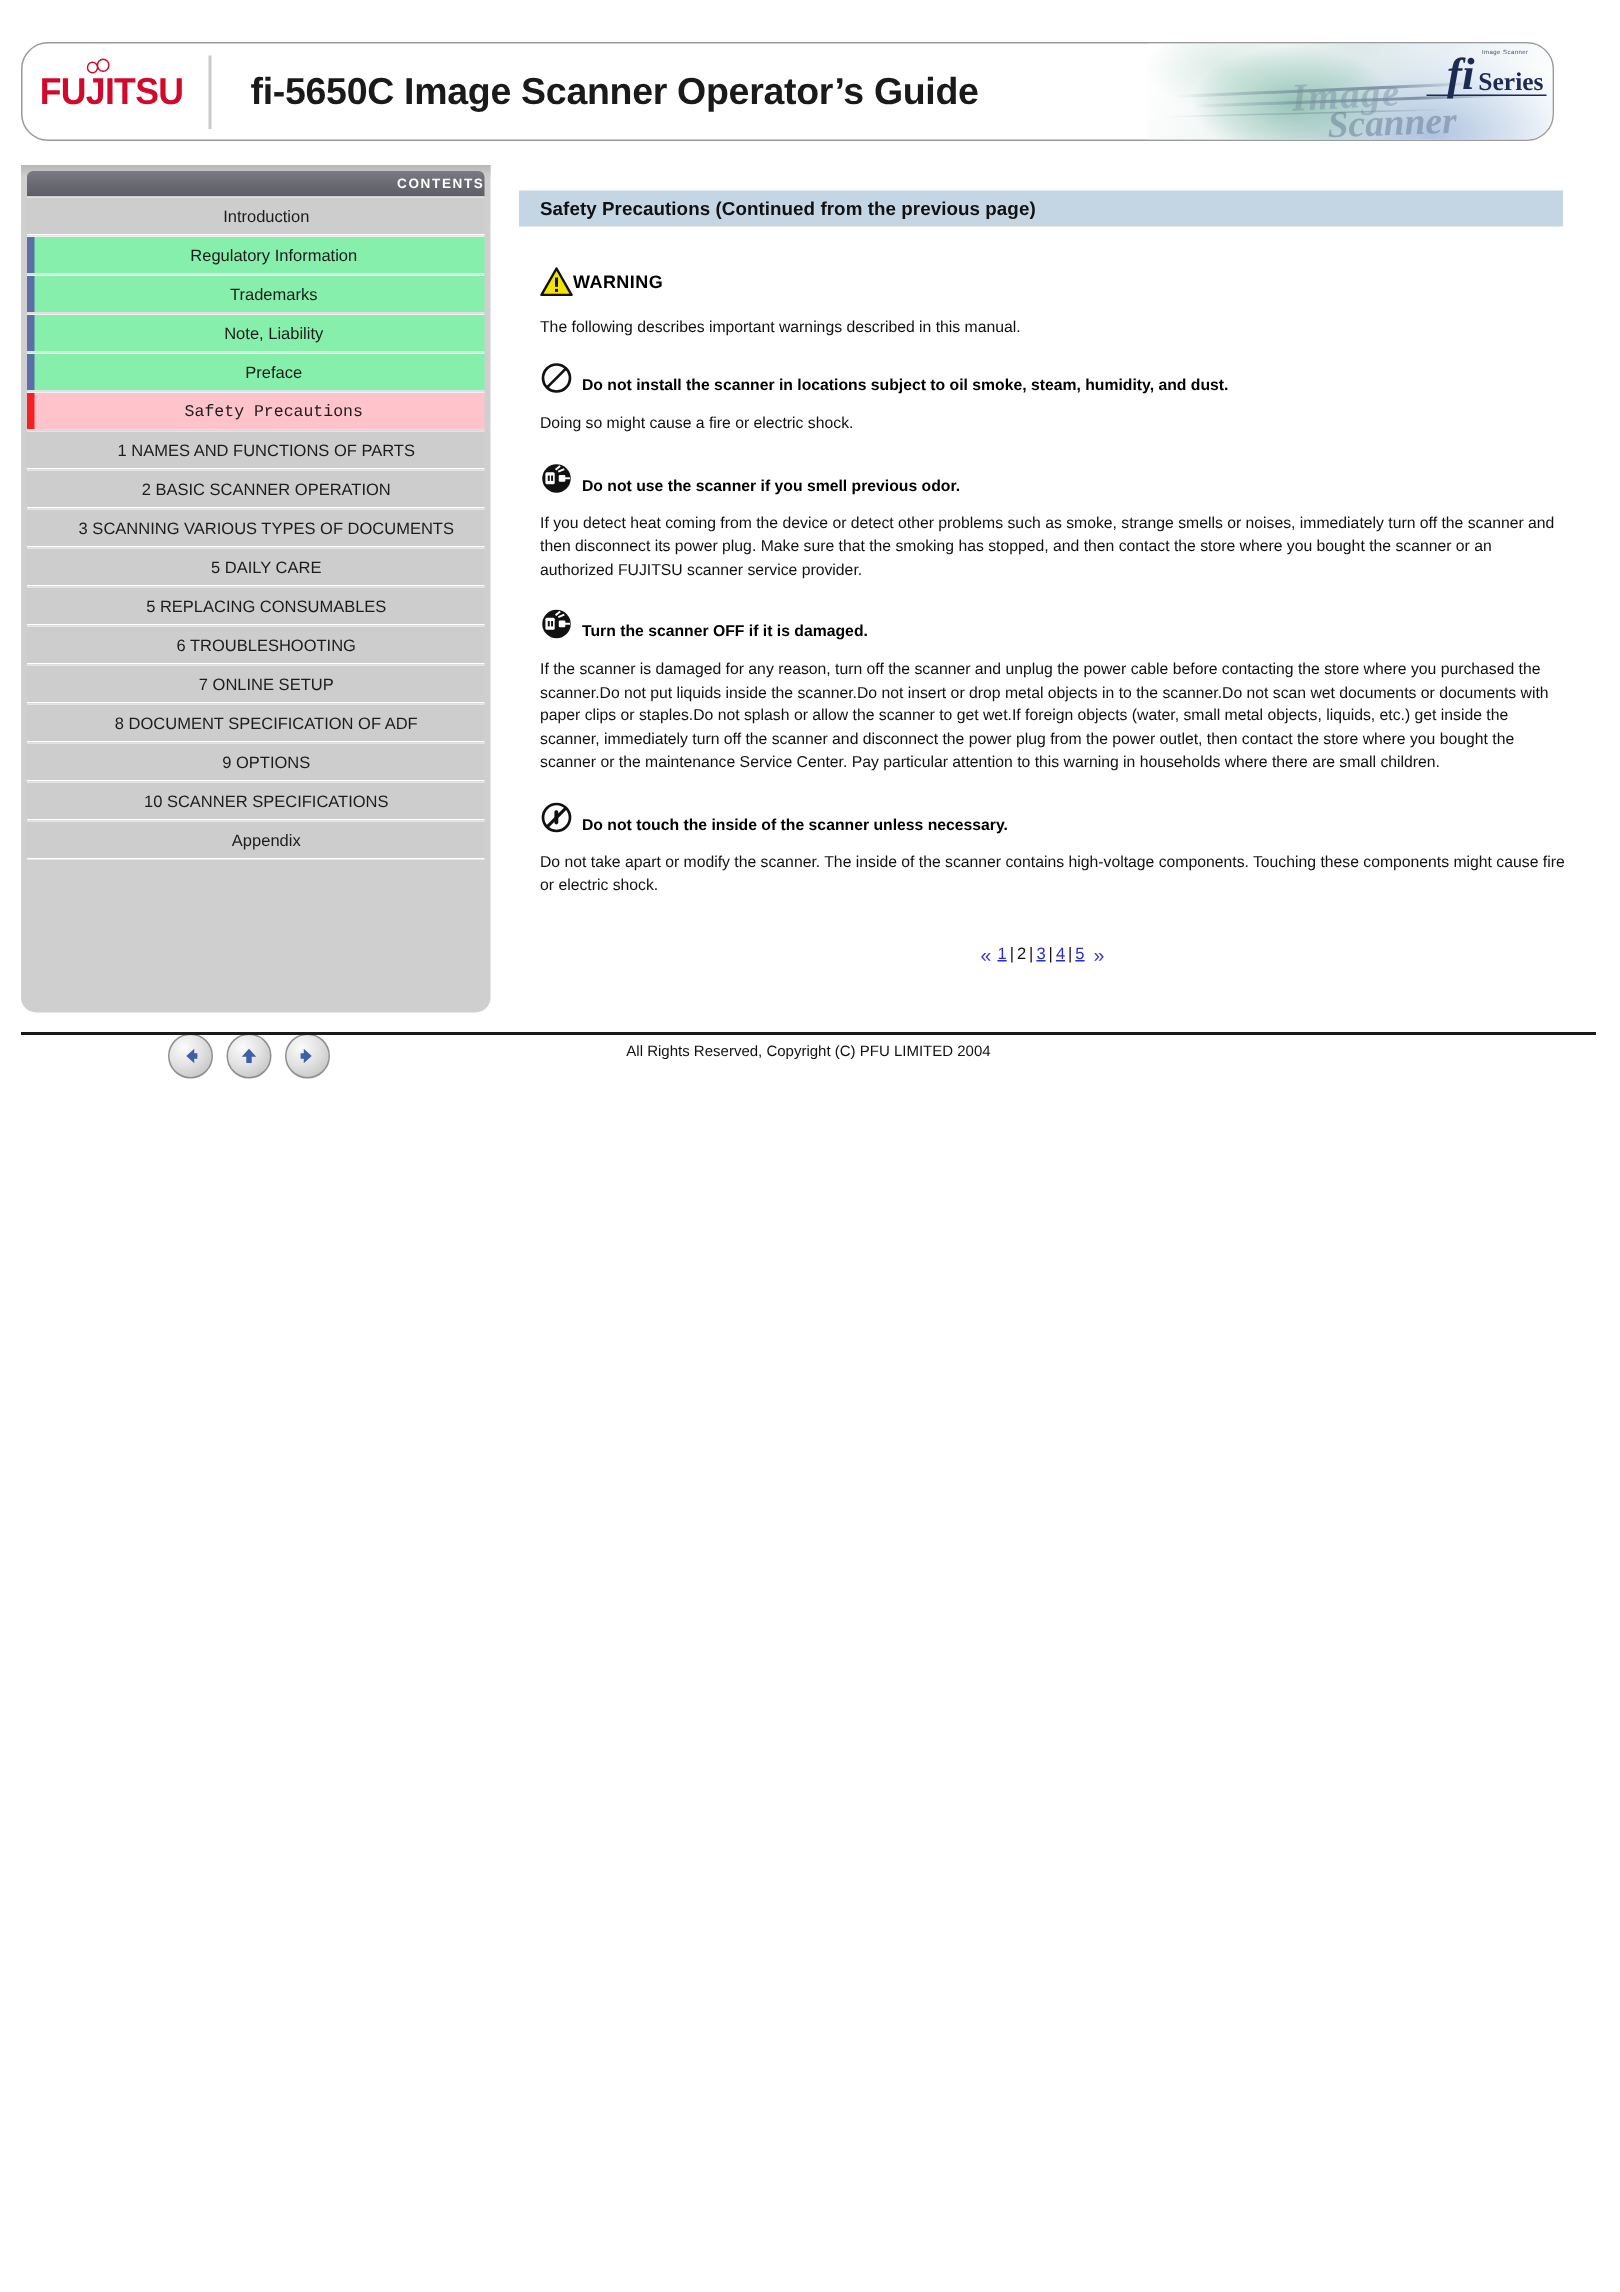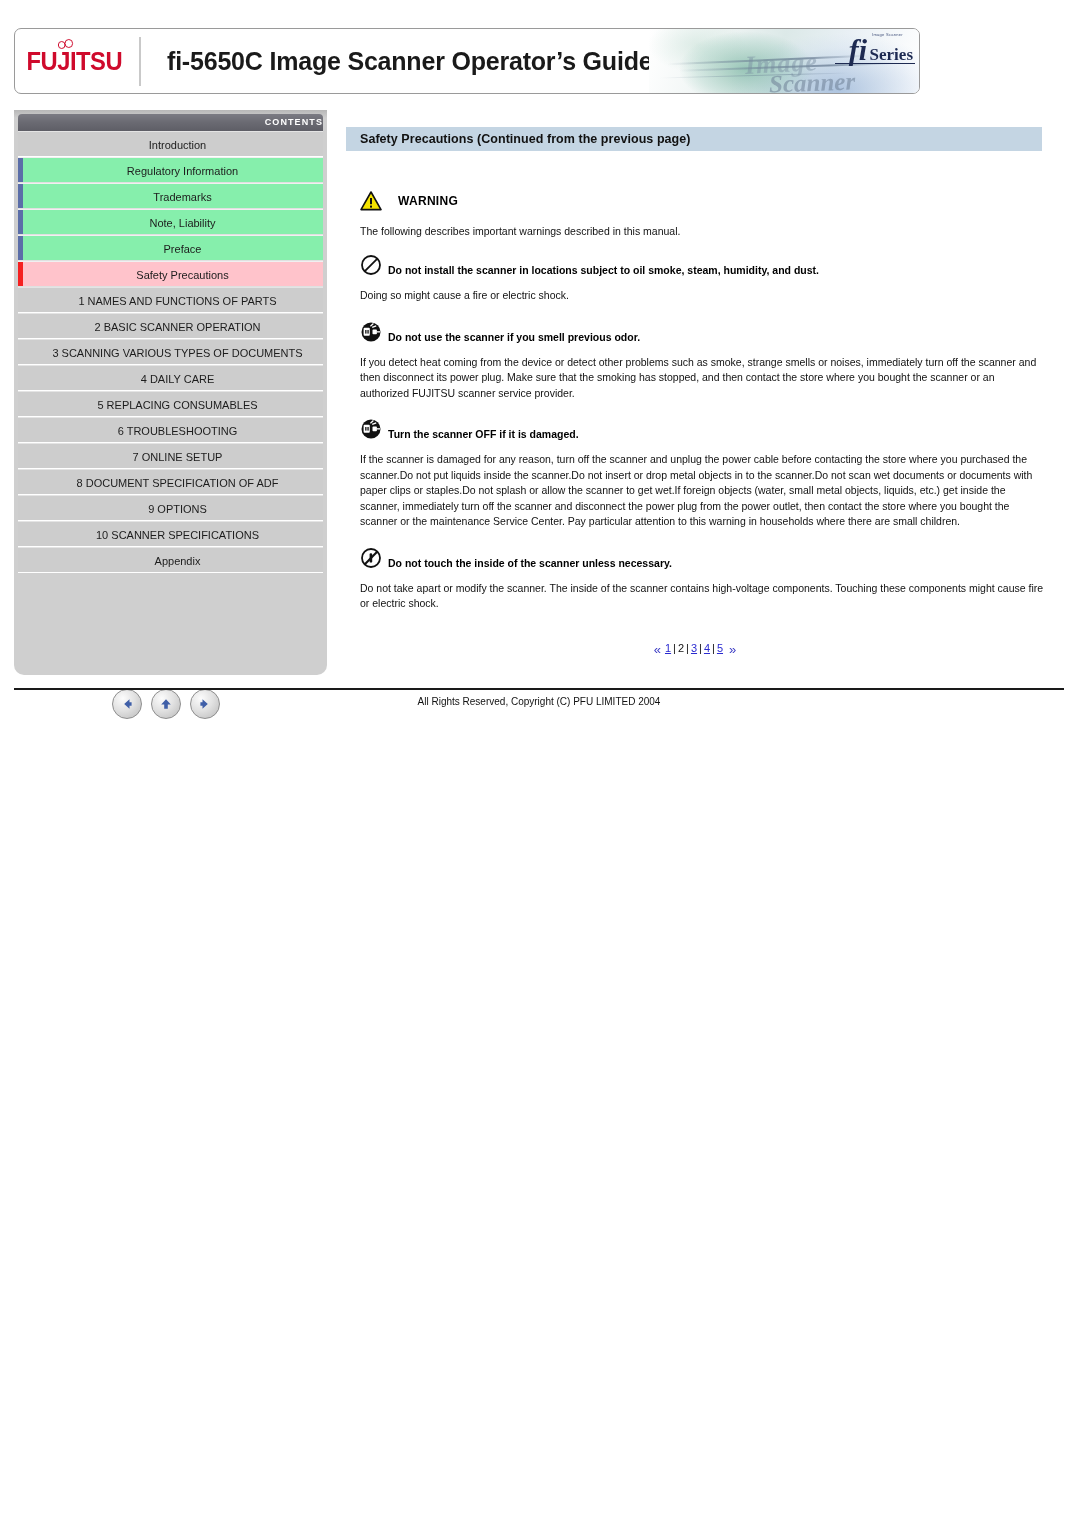--- a/index.html
+++ b/index.html
@@ -20,24 +20,24 @@
   .header-wrap {
     position: absolute;
     left: 14px;
     top: 28px;
     width: 1052px;
     height: 68px;
   }
   .header-box {
     position: absolute;
     left: 0; top: 0;
-    width: 906px;
+    width: 1022px;
     height: 66px;
     border: 1px solid #9a9a9a;
-    border-radius: 7px;
+    border-radius: 18px;
     background: #ffffff;
     box-sizing: border-box;
     overflow: hidden;
   }
   .logo-cell {
     position: absolute;
     left: 0; top: 0;
     width: 118px;
     height: 64px;
     display: flex;
@@ -225,20 +225,21 @@
   }
   .toc-item.sub::before {
     content: "";
     position: absolute;
     left: 0; top: 0; bottom: 0;
     width: 5px;
     background: #5b6ea8;
   }
   .toc-item.sub.selected {
     background: #ffc3cb;
+    font-family: Liberation Mono, monospace;
   }
   .toc-item.sub.selected::before {
     background: #f52020;
   }
 
   
   .navpad {
     position: absolute;
     left: 88px;
     top: 573px;
@@ -279,22 +280,22 @@
     box-sizing: border-box;
     font-size: 12.5px;
     font-weight: bold;
     color: #111;
     letter-spacing: 0.05px;
     margin-top: 19px;
   }
   .warn-head {
     display: flex;
     align-items: center;
-    gap: 16px;
-    margin-top: 40px;
+    gap: 0;
+    margin-top: 27px;
     margin-left: 14px;
   }
   .warn-label {
     font-size: 12px;
     font-weight: bold;
     letter-spacing: .3px;
   }
   .intro-line {
     margin-top: 14px;
     margin-left: 14px;
@@ -409,21 +410,21 @@
   <div class="toc" id="toc">
       <div class="toc-item"><span>Introduction</span></div>
       <div class="toc-item sub"><span>Regulatory Information</span></div>
       <div class="toc-item sub"><span>Trademarks</span></div>
       <div class="toc-item sub"><span>Note, Liability</span></div>
       <div class="toc-item sub"><span>Preface</span></div>
       <div class="toc-item sub selected"><span>Safety Precautions</span></div>
       <div class="toc-item"><span>1 NAMES AND FUNCTIONS OF PARTS</span></div>
       <div class="toc-item"><span>2 BASIC SCANNER OPERATION</span></div>
       <div class="toc-item"><span>3 SCANNING VARIOUS TYPES OF DOCUMENTS</span></div>
-      <div class="toc-item"><span>4 DAILY CARE</span></div>
+      <div class="toc-item"><span>5 DAILY CARE</span></div>
       <div class="toc-item"><span>5 REPLACING CONSUMABLES</span></div>
       <div class="toc-item"><span>6 TROUBLESHOOTING</span></div>
       <div class="toc-item"><span>7 ONLINE SETUP</span></div>
       <div class="toc-item"><span>8 DOCUMENT SPECIFICATION OF ADF</span></div>
       <div class="toc-item"><span>9 OPTIONS</span></div>
       <div class="toc-item"><span>10 SCANNER SPECIFICATIONS</span></div>
       <div class="toc-item"><span>Appendix</span></div>
     </div>
 
   <div class="navpad">

